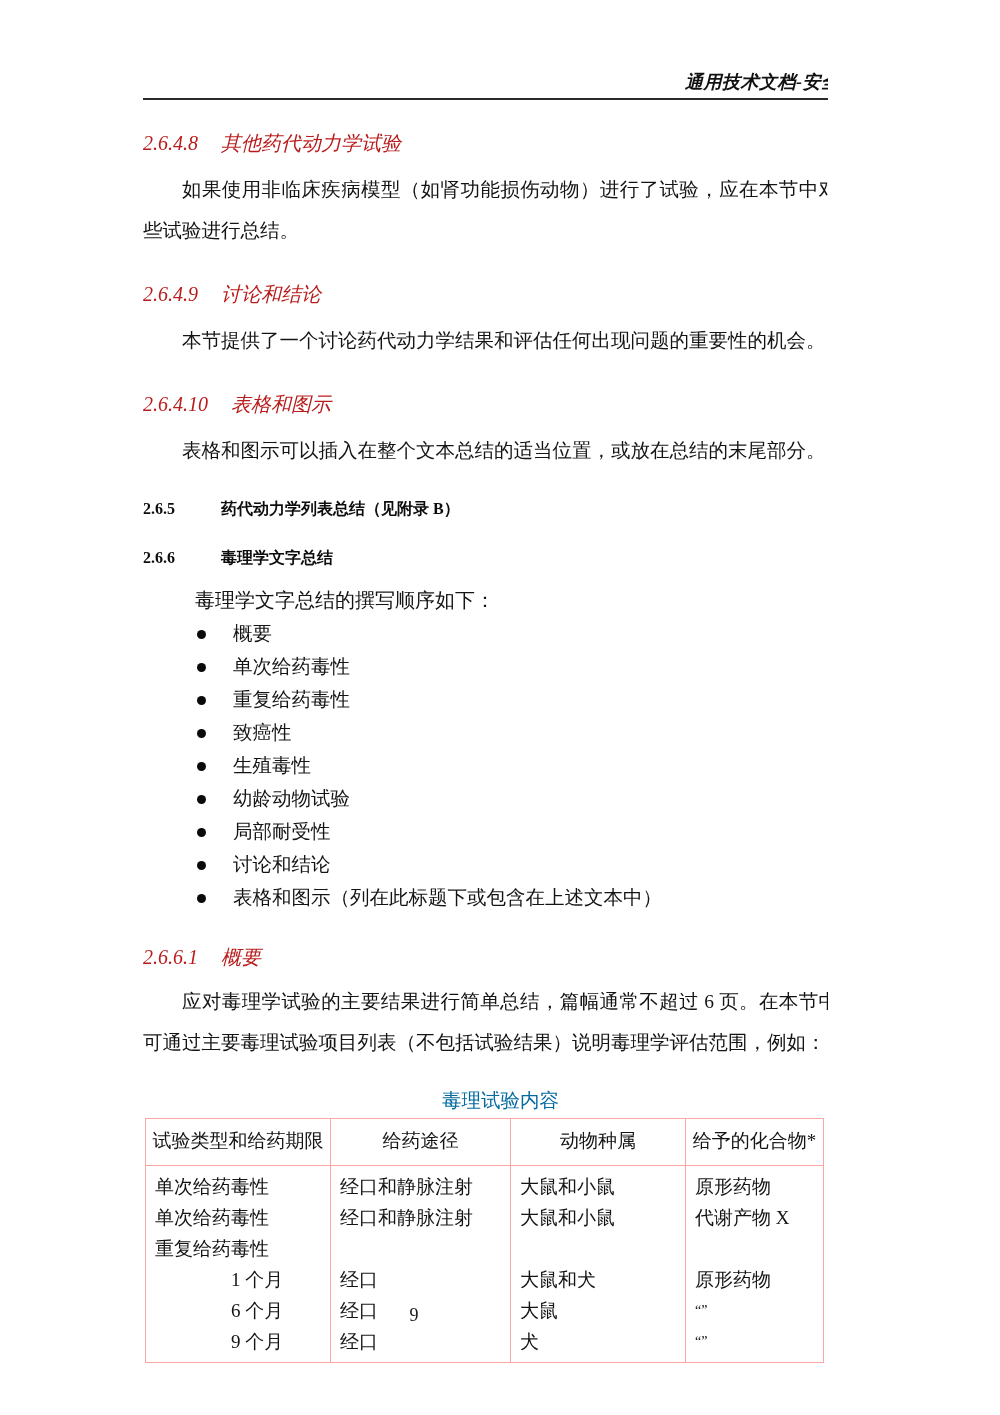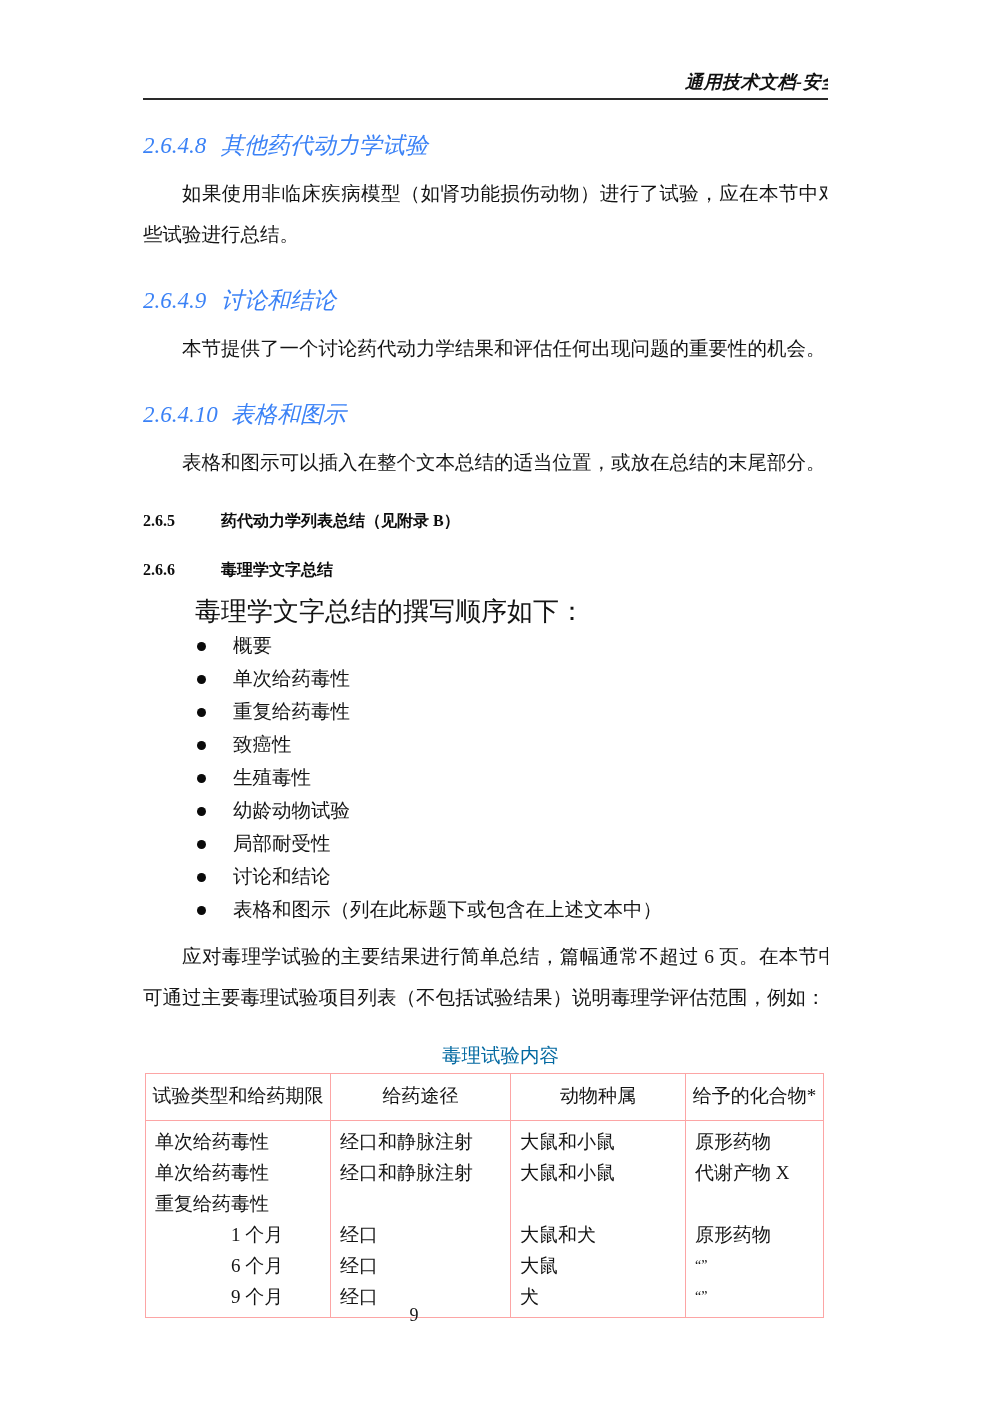--- a/index.html
+++ b/index.html
@@ -42,23 +42,23 @@
   }
   .header-rule {
     border-bottom: 2px solid #2a2a2a;
     margin-top: 2px;
     width: 100%;
   }
 
   
   .h3 {
     font-style: italic;
-    font-size: 23px;
+    font-size: 20px;
     font-weight: 400;
-    color: #3b82f6;
+    color: #b91c1c;
     margin: 30px 0 0 0;
     white-space: nowrap;
   }
   .h3 .num {
     display: inline-block;
     min-width: 78px;
     font-style: italic;
   }
   .h3 .num.wide {
     min-width: 88px;
@@ -84,21 +84,21 @@
     text-justify: inter-ideograph;
     text-indent: 2em;
     color: #141414;
   }
   p.body.tight {
     margin-top: 10px;
   }
 
   
   .list-lead {
-    font-size: 26px;
+    font-size: 20px;
     line-height: 34px;
     margin: 14px 0 0 52px;
     color: #141414;
   }
   ul.bullets {
     list-style: none;
     margin: 0;
     padding: 0 0 0 52px;
   }
   ul.bullets li {
@@ -224,20 +224,23 @@
       <li><span>单次给药毒性</span></li>
       <li><span>重复给药毒性</span></li>
       <li><span>致癌性</span></li>
       <li><span>生殖毒性</span></li>
       <li><span>幼龄动物试验</span></li>
       <li><span>局部耐受性</span></li>
       <li><span>讨论和结论</span></li>
       <li><span>表格和图示（列在此标题下或包含在上述文本中）</span></li>
     </ul>
 
+    <div class="h3">
+      <span class="num">2.6.6.1</span><span>概要</span>
+    </div>
     <p class="body tight">应对毒理学试验的主要结果进行简单总结，篇幅通常不超过 6 页。在本节中，可通过主要毒理试验项目列表（不包括试验结果）说明毒理学评估范围，例如：</p>
 
     <div class="table-caption">毒理试验内容</div>
 
     <table class="doc-table">
       <colgroup>
         <col class="c1">
           <col class="c2">
           <col class="c3">
           <col class="c4">

